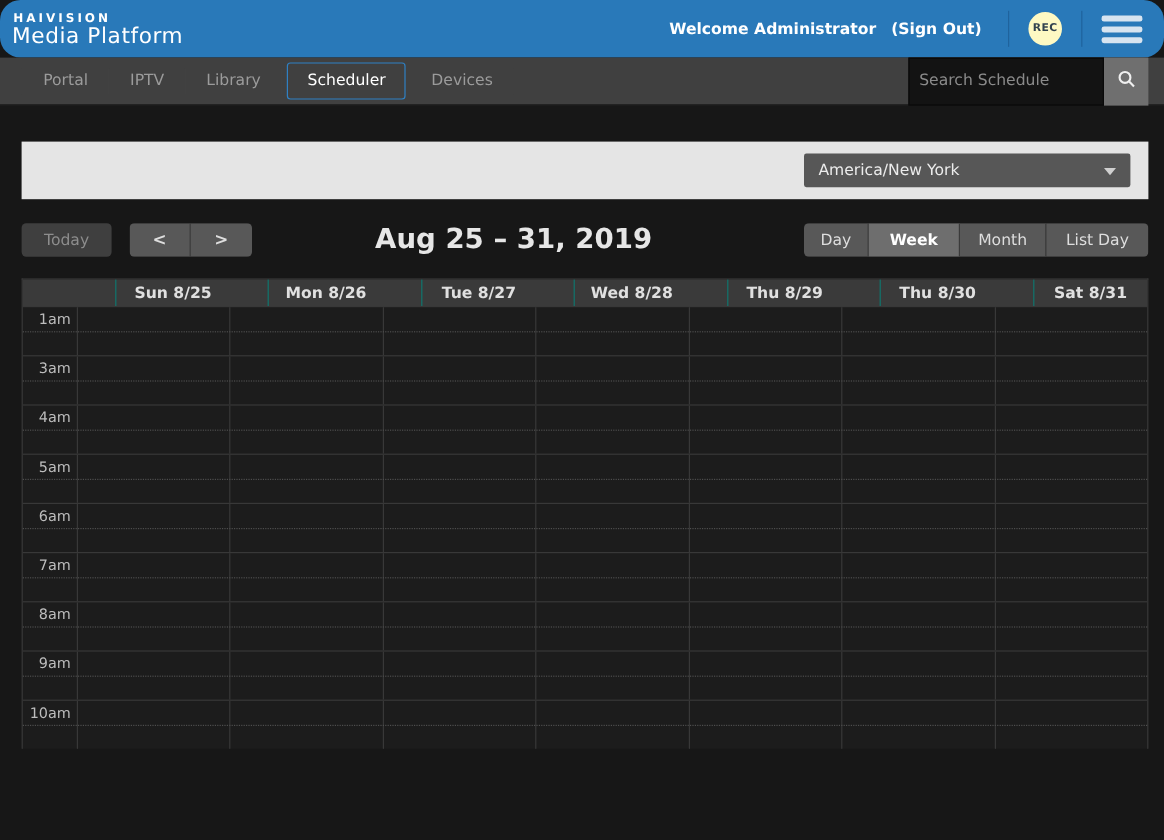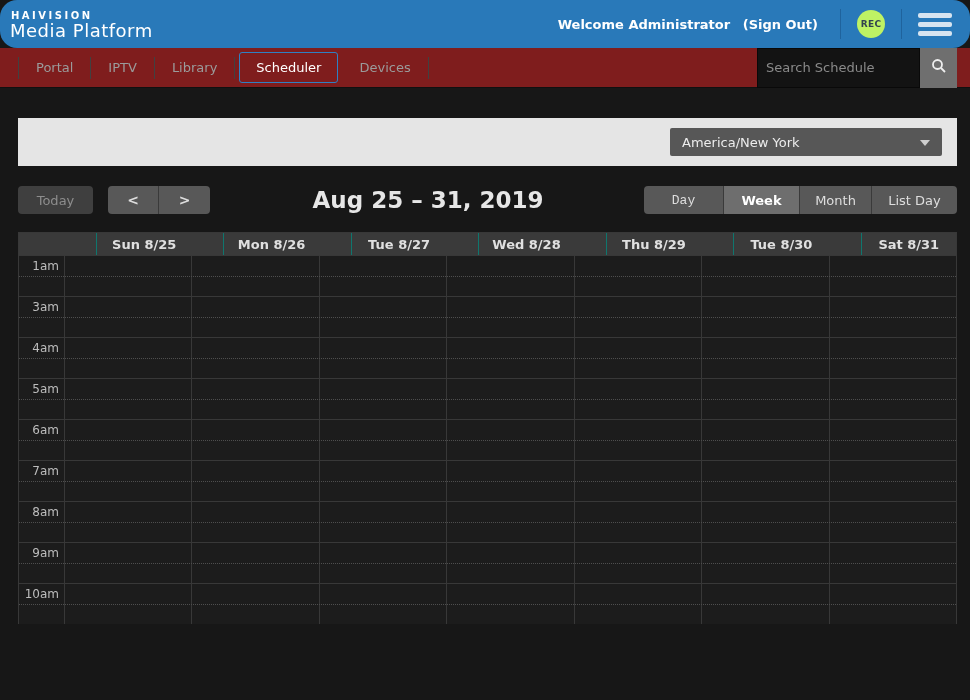--- a/index.html
+++ b/index.html
@@ -9,29 +9,29 @@
   
   .app-header { height:48px; background:#2979b9; display:flex; align-items:center;
     justify-content:space-between; padding:0 14px 0 10px;border-radius:17px; }
   .brand { line-height:1; color:#fff; }
   .brand-top { font-size:10px; font-weight:bold; letter-spacing:2.5px; margin:2px 0 1px 1px; }
   .brand-bottom { font-size:18px; font-weight:400; letter-spacing:0.5px; }
   .header-right { display:flex; align-items:center; height:100%; }
   .welcome { color:#fff; font-size:13px; font-weight:bold; margin-right:22px; }
   .welcome .signout { margin-left:8px; cursor:pointer; }
   .hdr-divider { width:1px; height:30px; background:#1f639d; }
-  .rec-badge { width:28px; height:28px; border-radius:50%; background:#bef264;
+  .rec-badge { width:28px; height:28px; border-radius:50%; background:#fef9c3;
     color:#32424f; font-size:9px; font-weight:bold; display:flex; align-items:center;
     justify-content:center; margin:0 16px; letter-spacing:0.3px; }
   .hamburger { display:flex; flex-direction:column; gap:4px; margin-left:16px;
     margin-right:4px; cursor:pointer; }
   .hamburger span { display:block; width:34px; height:5px; background:#d7e4f0; border-radius:2px; }
 
   
-  .nav-bar { height:40px; background:#7f1d1d; display:flex; align-items:center;
+  .nav-bar { height:40px; background:#404040; display:flex; align-items:center;
     padding:0 13px 0 18px; border-bottom:1px solid #101010; }
   .nav-tabs { display:flex; align-items:center; height:100%; }
   .nav-sep { width:1px; height:22px; background:#414141; }
   .nav-tab { color:#9b9b9b; font-size:13px; padding:8px 17px; cursor:pointer; white-space:nowrap; }
   .nav-tab.active { color:#fff; border:1px solid #2f80c3; border-radius:3px;
     padding:7px 16px; margin:0 4px; }
   .nav-search { margin-left:auto; display:flex; align-items:stretch; height:40px; }
   .nav-search input { width:163px; background:#131313; border:1px solid #090909;
     color:#bbb; font-size:13px; padding:0 8px; outline:none;
     font-family:"DejaVu Sans","Liberation Sans",sans-serif; }
@@ -57,21 +57,21 @@
     font-family:"DejaVu Sans","Liberation Sans",sans-serif; }
   .today-btn { width:75px; background:#3f3f3f; color:#8d8d8d; border-radius:4px; }
   .arrow-group { margin-left:15px; display:flex; border-radius:4px; overflow:hidden; }
   .arrow-btn { width:51px; font-weight:bold; font-size:14px; }
   .arrow-btn:first-child { border-right:1px solid #3a3a3a; }
   .view-title { position:absolute; left:410px; transform:translateX(-50%); color:#e6e6e6;
     font-size:23px; font-weight:600; white-space:nowrap; }
   .view-group { margin-left:auto; display:flex; border-radius:4px; overflow:hidden; }
   .view-btn { padding:0; border-right:1px solid #3a3a3a; }
   .view-btn:last-child { border-right:none; }
-  .view-btn.w-day { width:80px;font-family:Liberation Mono, monospace; } .view-btn.w-week { width:76px; }
+  .view-btn.w-day { width:54px; } .view-btn.w-week { width:76px; }
   .view-btn.w-month { width:72px; } .view-btn.w-listday { width:85px; }
   .view-btn.active { background:#6e6e6e; color:#fff; font-weight:600; }
 
   
   .calendar { margin-top:18px; border:1px solid #383838; border-bottom:none; background:#1c1c1c; }
   .cal-head { display:grid; grid-template-columns:45px repeat(7,1fr); height:22px;
     background:#3a3a3a; }
   .corner-cell { }
   .day-head { border-left:1px solid #0f766e; color:#e0e0e0; font-size:13px; font-weight:600;
     display:flex; align-items:center; justify-content:center; white-space:nowrap;margin-left:32px; }
@@ -162,21 +162,21 @@
 
   <div class="calendar">
     <div class="cal-head">
       <div class="corner-cell"></div>
 
     <div class="day-head">Sun 8/25</div>
         <div class="day-head">Mon 8/26</div>
         <div class="day-head">Tue 8/27</div>
         <div class="day-head">Wed 8/28</div>
         <div class="day-head">Thu 8/29</div>
-        <div class="day-head">Tue 8/30</div>
+        <div class="day-head">Thu 8/30</div>
         <div class="day-head">Sat 8/31</div>
       </div>
     <div>
 
         <div class="hour-row">
           <div class="gutter-cell">1am</div>
           <div class="slot-cell"></div>
           <div class="slot-cell"></div>
           <div class="slot-cell"></div>
           <div class="slot-cell"></div>

